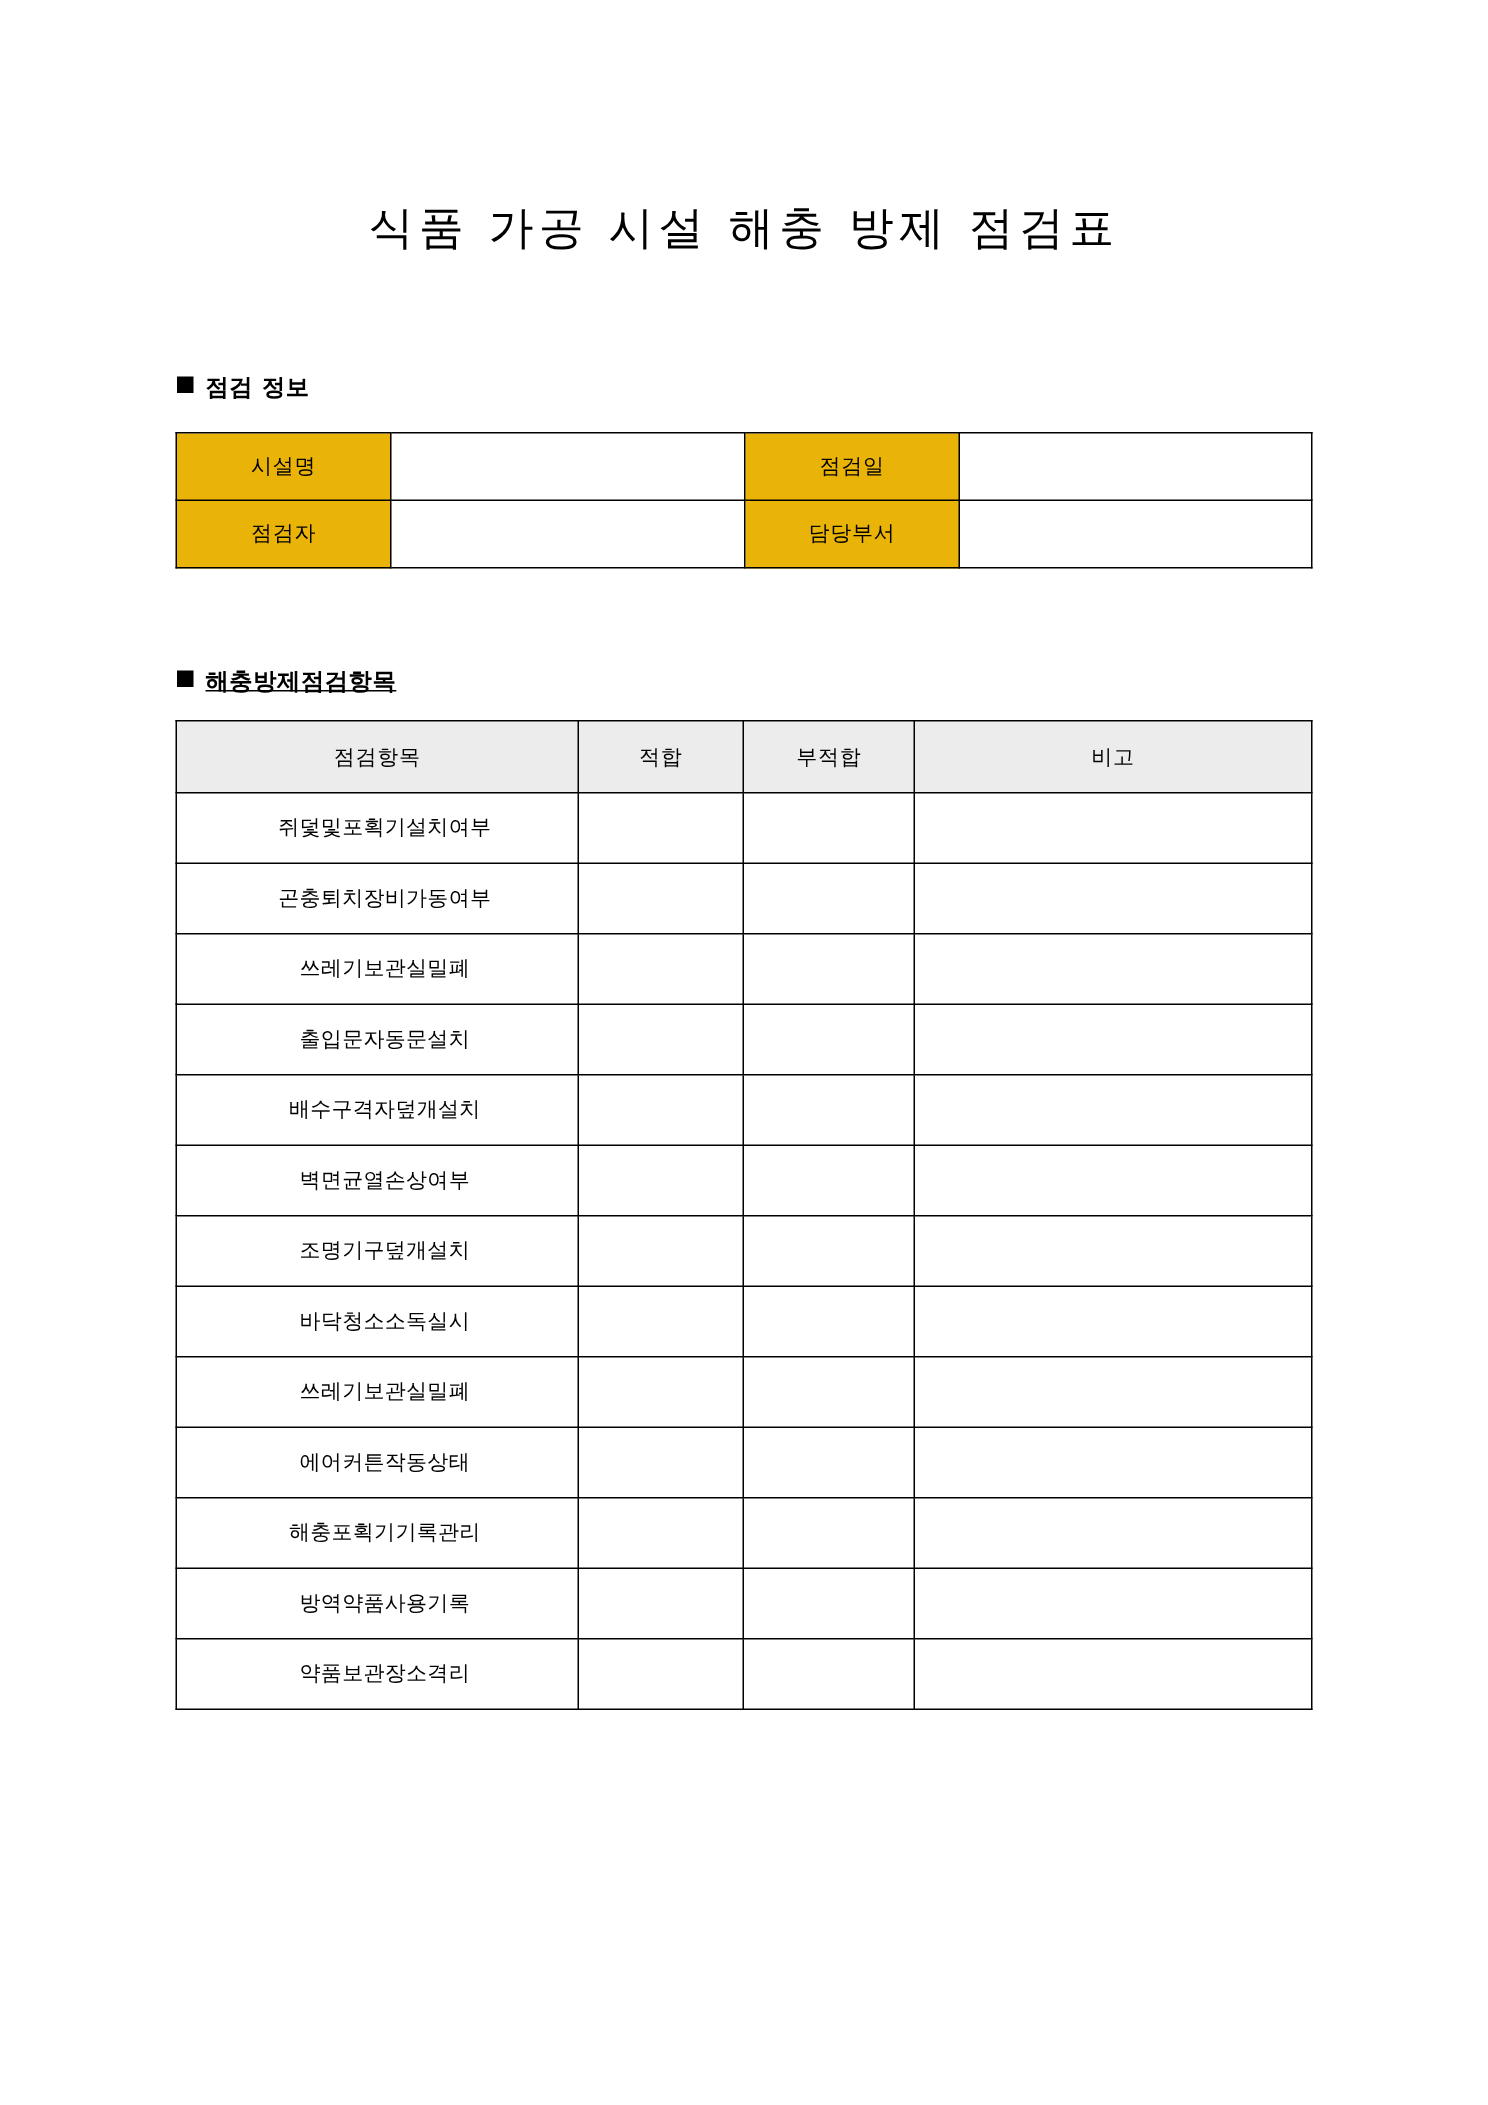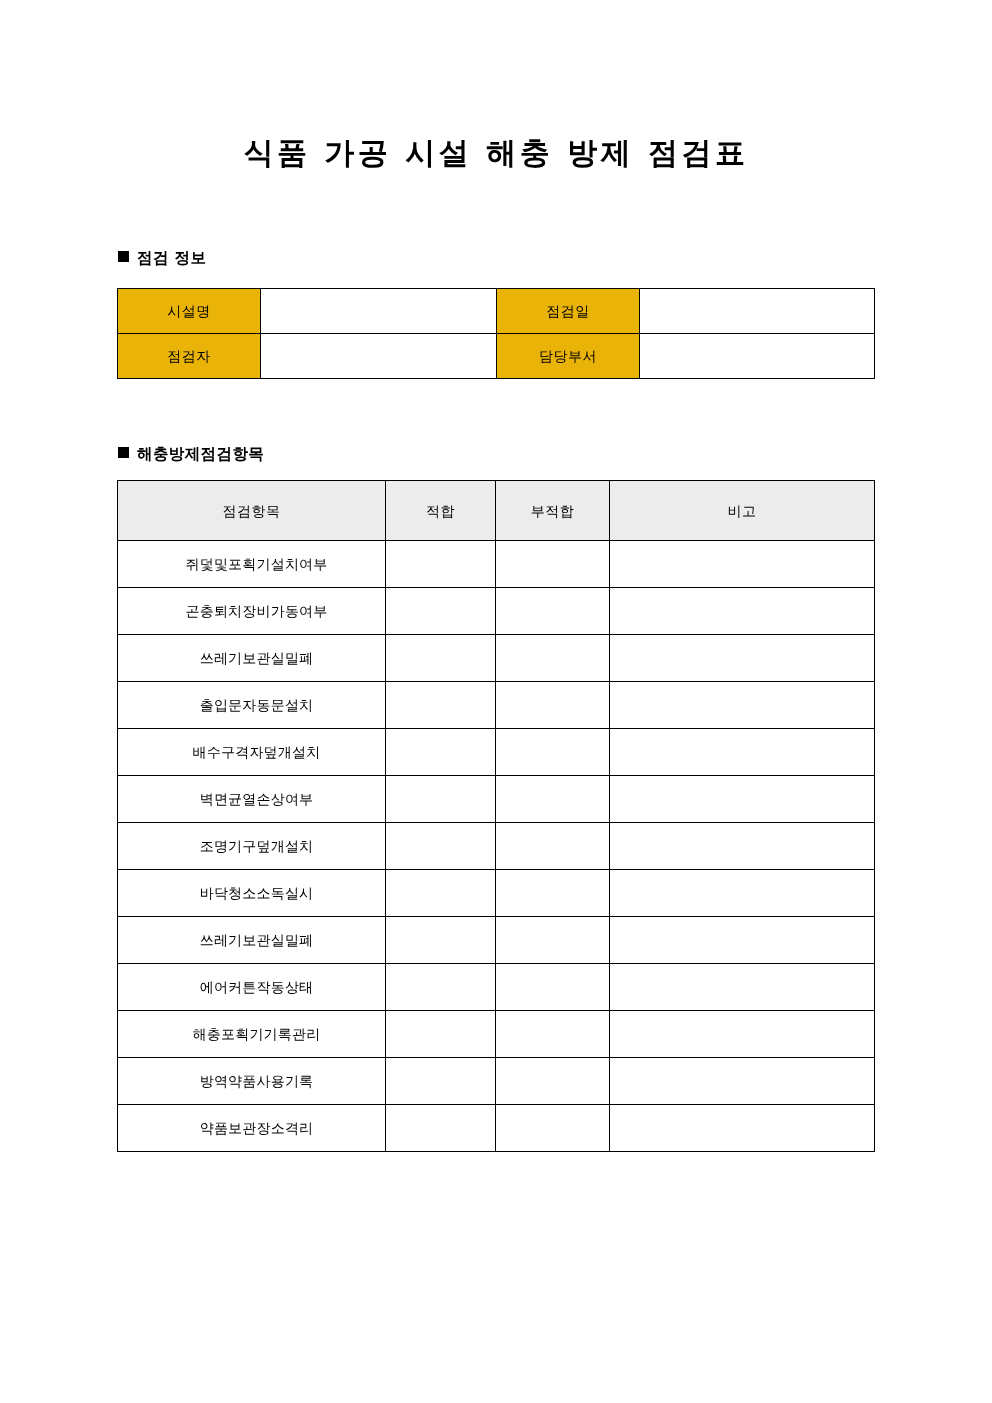--- a/index.html
+++ b/index.html
@@ -25,21 +25,21 @@
   }
 
   
   .doc-title {
     position: absolute;
     left: 0;
     top: 133px;
     width: 992px;
     text-align: center;
     font-size: 30px;
-    font-weight: bold;
+    font-weight: normal;
     letter-spacing: 3.5px;
     line-height: 40px;
     white-space: nowrap;
   }
 
   
   .section-heading {
     position: absolute;
     left: 118px;
     font-size: 15.5px;
@@ -50,21 +50,21 @@
   }
   .section-heading .marker {
     display: inline-block;
     width: 11px;
     height: 11px;
     background: #000000;
     margin-right: 8px;
     vertical-align: 1px;
   }
   #heading-info  { top: 247px; }
-  #heading-items { top: 443px; }
+  #heading-items { top: 443px; text-decoration: underline; }
 
   
   table.doc-table {
     position: absolute;
     border-collapse: collapse;
     table-layout: fixed;
     font-size: 14px;
     background: #ffffff;
   }
   table.doc-table td,
@@ -95,21 +95,21 @@
   }
 
   
   #checklist-table {
     left: 117px;
     top: 480px;
     width: 757px;
   }
   #checklist-table thead th {
     background: #ececec;
-    height: 60px;
+    height: 48px;
     text-align: center;
     letter-spacing: 0.5px;
   }
   #checklist-table tbody tr { height: 47px; }
   #checklist-table td.item {
     text-align: center;
     padding-left: 10px;
     letter-spacing: 0.2px;
   }
   #checklist-table td.mark,

